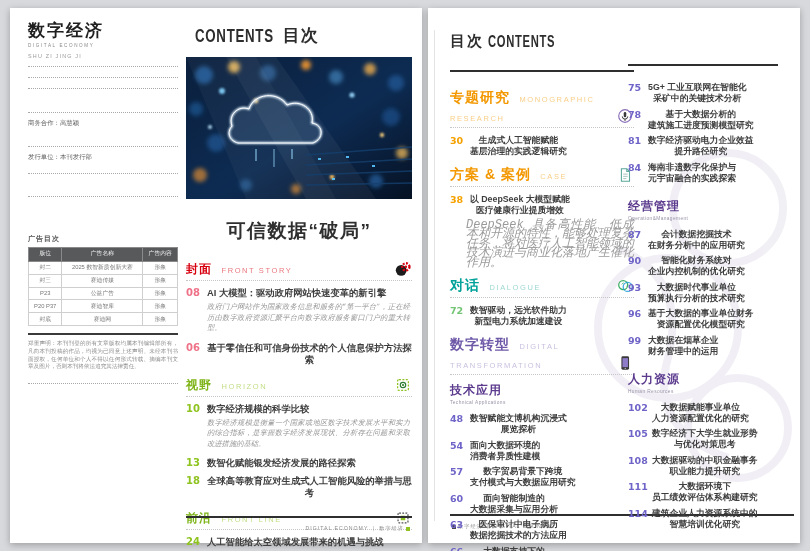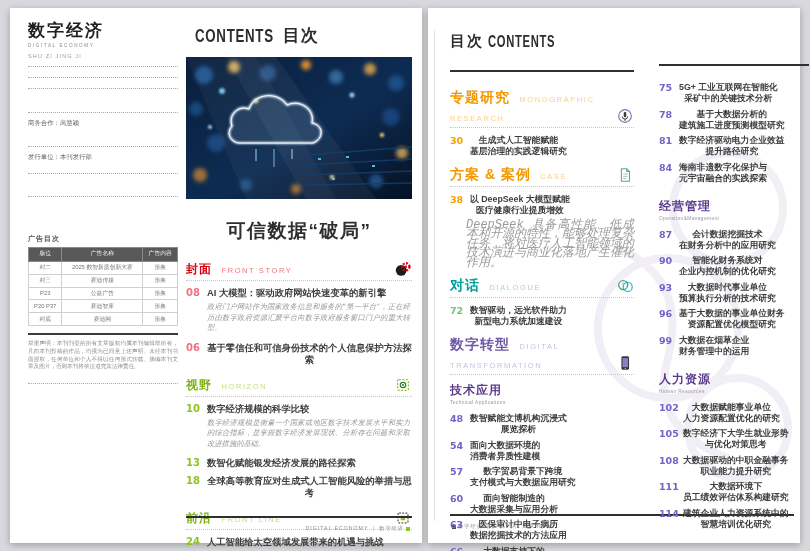--- a/index.html
+++ b/index.html
@@ -56,21 +56,21 @@
   .pl-footer{left:176px;width:226px;top:517px;text-align:right;}
   .sq{display:inline-block;width:4px;height:4px;margin:0 2px;vertical-align:middle;}
   .sq-green{background:#8fc31f;} .sq-dark{background:#4a4a4a;}
 
   
   .fold-line{position:absolute;left:6px;top:22px;bottom:22px;border-left:1px solid #e4e4e7;}
   .wm{position:absolute;left:150px;top:120px;z-index:0;}
   .r-hd{position:absolute;left:22px;top:24px;font-size:16px;color:#2d2d2d;z-index:1;}
   .r-hd .cn{font-size:15px;font-weight:bold;letter-spacing:2px;vertical-align:bottom;}
   .rcol1{position:absolute;left:22px;top:62px;width:184px;z-index:1;}
-  .rcol2{position:absolute;left:231px;top:56px;width:150px;z-index:1;}
+  .rcol2{position:absolute;left:200px;top:56px;width:150px;z-index:1;}
   .thick{border-top:2.5px solid #2f2f2f;margin-bottom:16px;}
   .rsec{margin-bottom:8px;}
   .rsec .sec-hd{margin-bottom:7px;}
   .rsec .sec-label{font-size:14px;}
   .rit{display:flex;margin-bottom:4.5px;}
   .rit .it-no{width:20px;font-size:9.5px;line-height:11px;}
   .rit .it-title{font-size:8.8px;line-height:11px;}
   .rit3 .it-no{width:24px;}
   .r-desc{margin:2px 0 8px 16px;font-size:12px;line-height:9.5px;color:#9a9a9a;
           font-family:Liberation Mono, monospace;font-style:italic;text-align:justify;}

